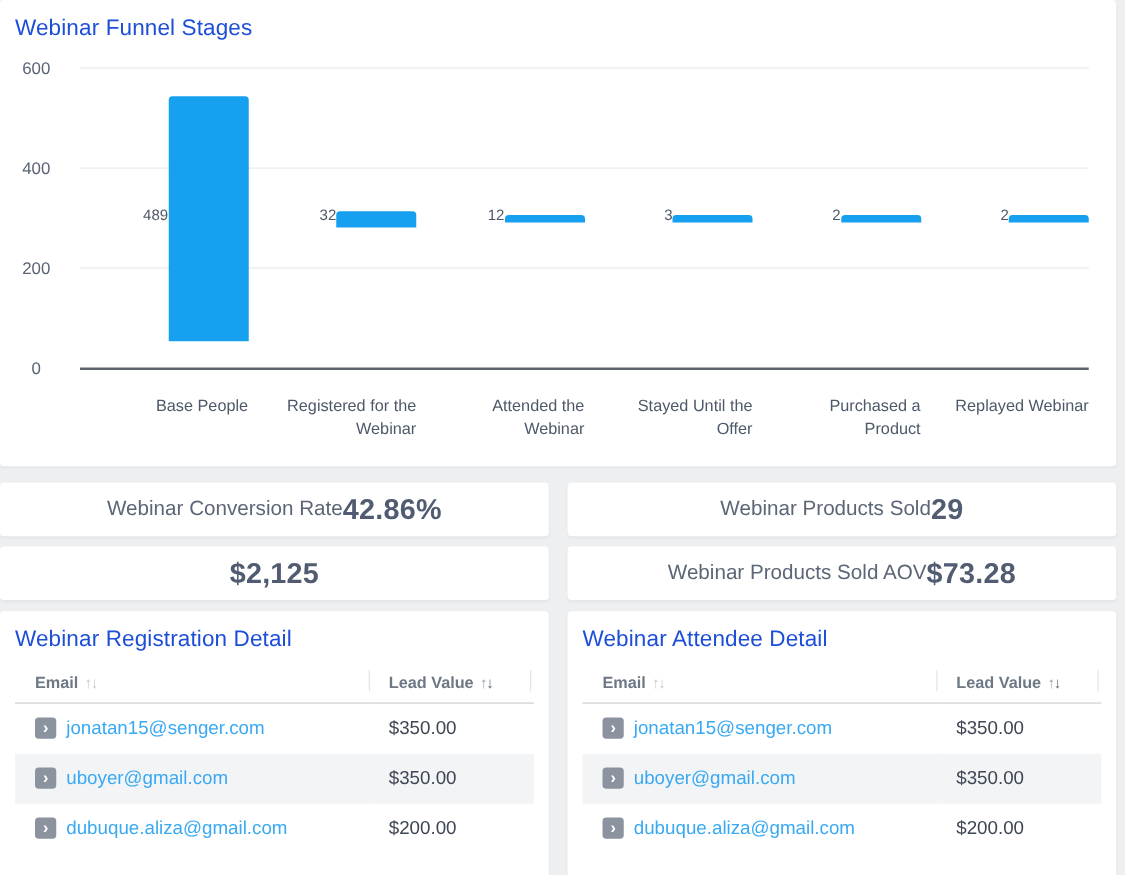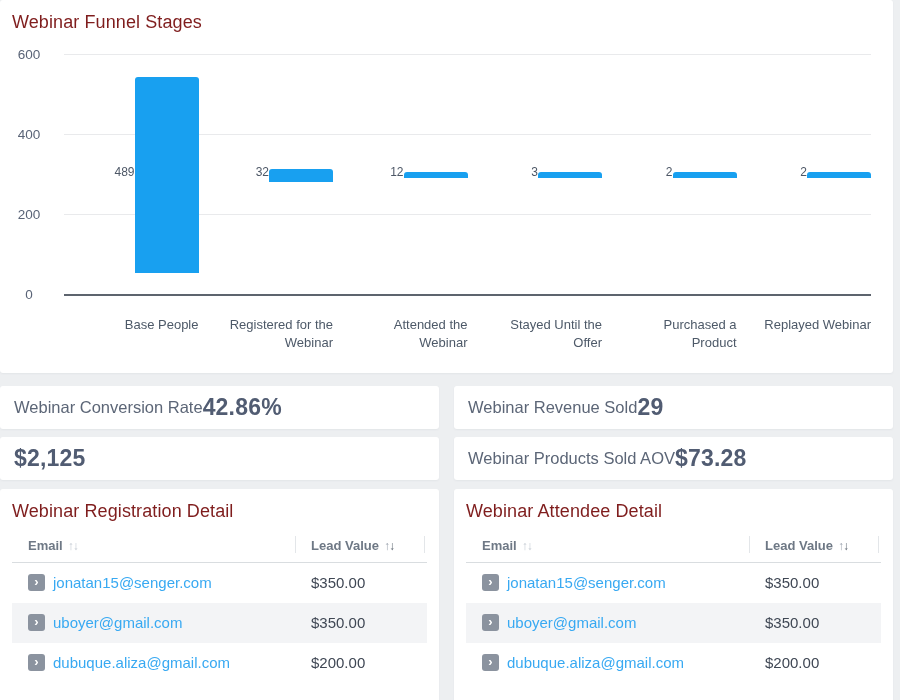--- a/index.html
+++ b/index.html
@@ -10,21 +10,21 @@
     color:#5c6677;
   }
   .wrap { width:893px; }
   .card {
     background:#ffffff;
     border-radius:3px;
     box-shadow:0 1px 2px rgba(40,50,70,0.05);
   }
   
   .chart-card { height:373px; margin-bottom:13px; padding:12px 12px 0 12px; }
-  .card-title { font-size:18px; font-weight:400; color:#7f1d1d; letter-spacing:.1px; }
+  .card-title { font-size:18px; font-weight:400; color:#1d4ed8; letter-spacing:.1px; }
   .plot {
     position:relative;
     height:240px;
     margin:23px 10px 0 52px;
     border-bottom:2px solid #5d646e;
   }
   .gridline { position:absolute; left:0; right:0; height:1px; background:#e9eaec; }
   .ylabel {
     position:absolute; left:-56px; width:42px; text-align:center;
     font-size:13.5px; color:#5a6477;
@@ -37,21 +37,21 @@
   .cat {
     flex:1; text-align:right; padding-top:20px;
     font-size:13px; line-height:1.35; color:#4d5968; white-space:pre-line;
   }
   
   .kpi-grid {
     display:grid; grid-template-columns:439px 439px;
     column-gap:15px; row-gap:8px; margin-bottom:9px;
   }
   .kpi-card {
-    height:43px; display:flex; align-items:center; justify-content:flex-start;
+    height:43px; display:flex; align-items:center; justify-content:center;
     padding:0 14px;
   }
   .kpi-label { font-size:16.5px; color:#5c6677; }
   .kpi-value { font-size:23px; font-weight:700; color:#515c72; letter-spacing:.2px; }
   
   .tables-grid { display:grid; grid-template-columns:439px 439px; column-gap:15px; }
   .table-card { height:224px; padding:12px 12px 0 12px; overflow:hidden; }
   .table-title { margin-bottom:10px; }
   table { width:100%; border-collapse:collapse; table-layout:fixed; }
   col.email-col { width:auto; }
@@ -135,21 +135,21 @@
         <div class="cat">Replayed Webinar</div>
       </div>
   </section>
 
   <div class="kpi-grid">
     <div class="card kpi-card">
       <span class="kpi-label">Webinar Conversion Rate</span>
       <span class="kpi-value">42.86%</span>
     </div>
     <div class="card kpi-card">
-      <span class="kpi-label">Webinar Revenue Sold</span>
+      <span class="kpi-label">Webinar Products Sold</span>
       <span class="kpi-value">29</span>
     </div>
     <div class="card kpi-card">
       <span class="kpi-value">$2,125</span>
     </div>
     <div class="card kpi-card">
       <span class="kpi-label">Webinar Products Sold AOV</span>
       <span class="kpi-value">$73.28</span>
     </div>
   </div>

